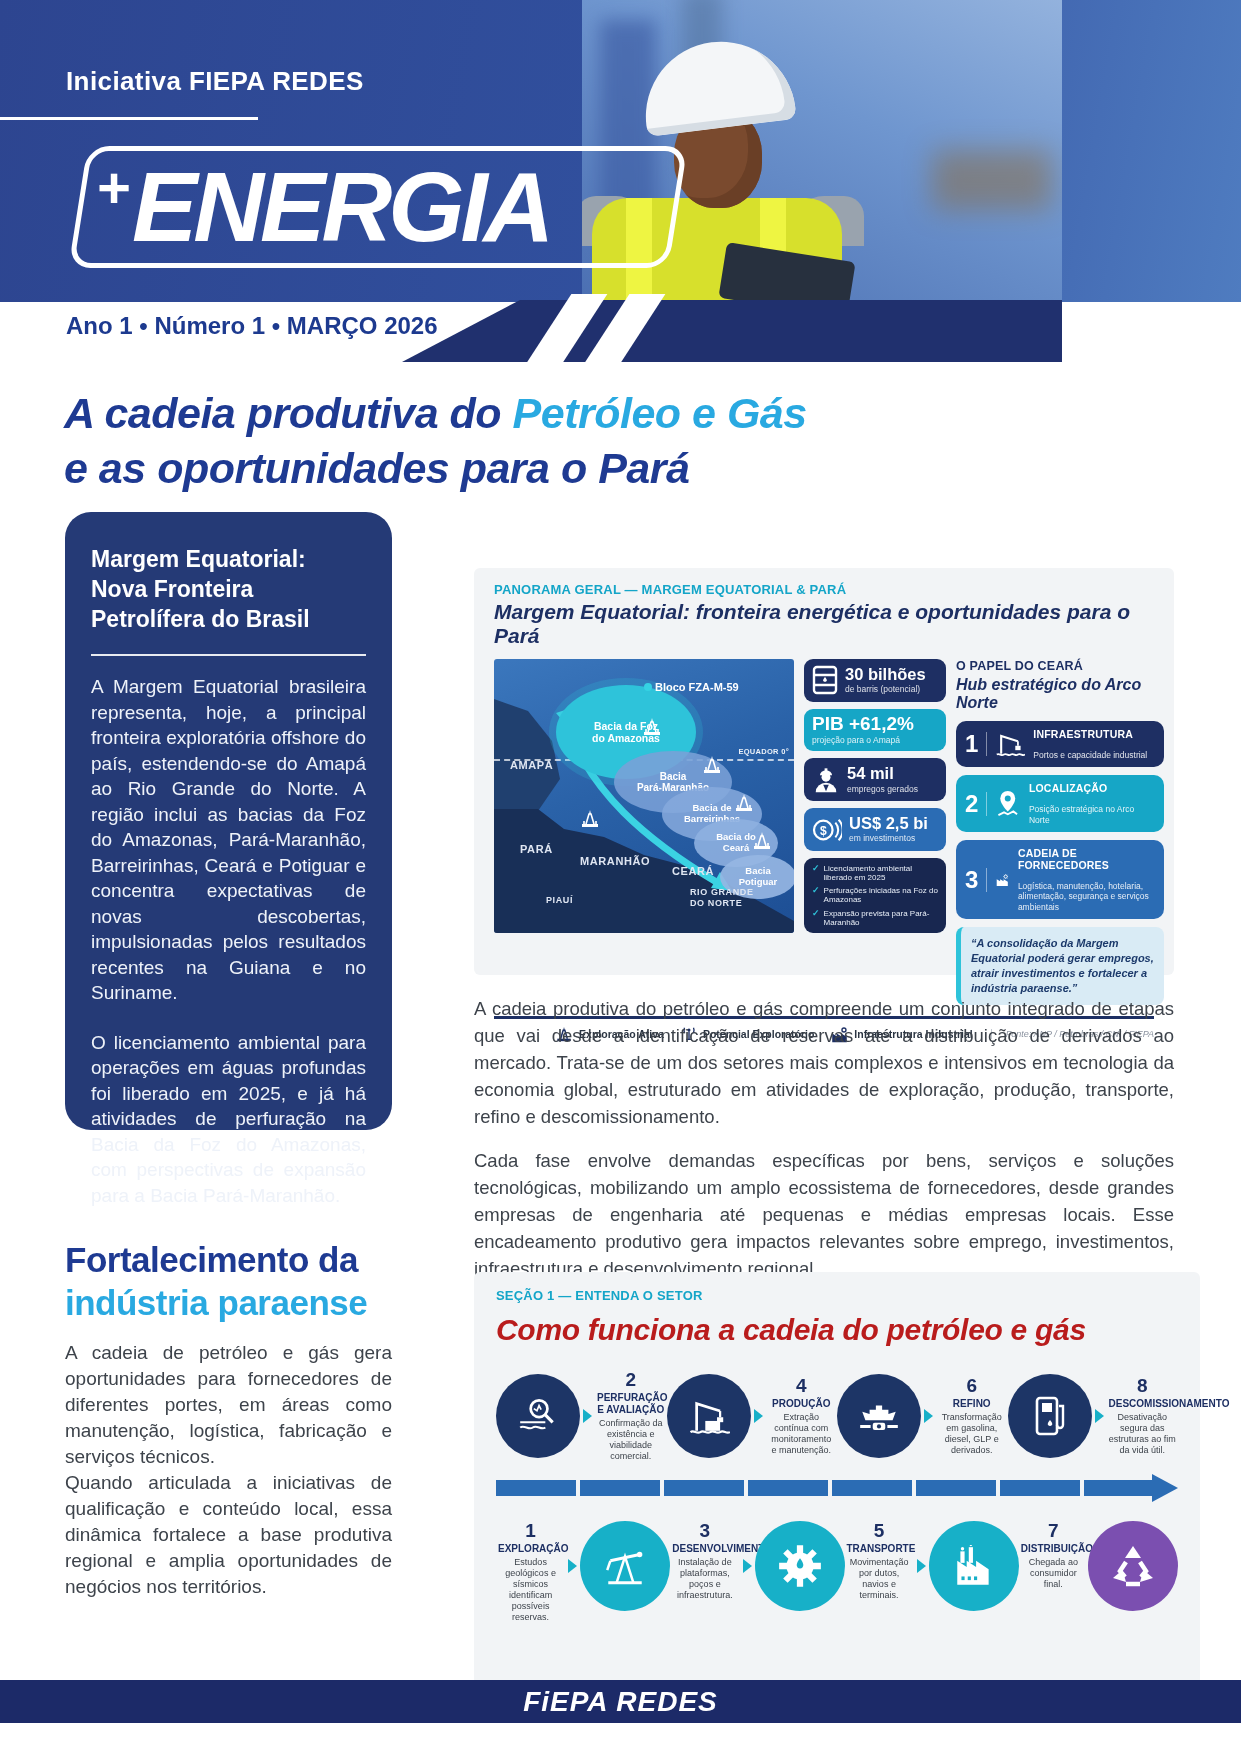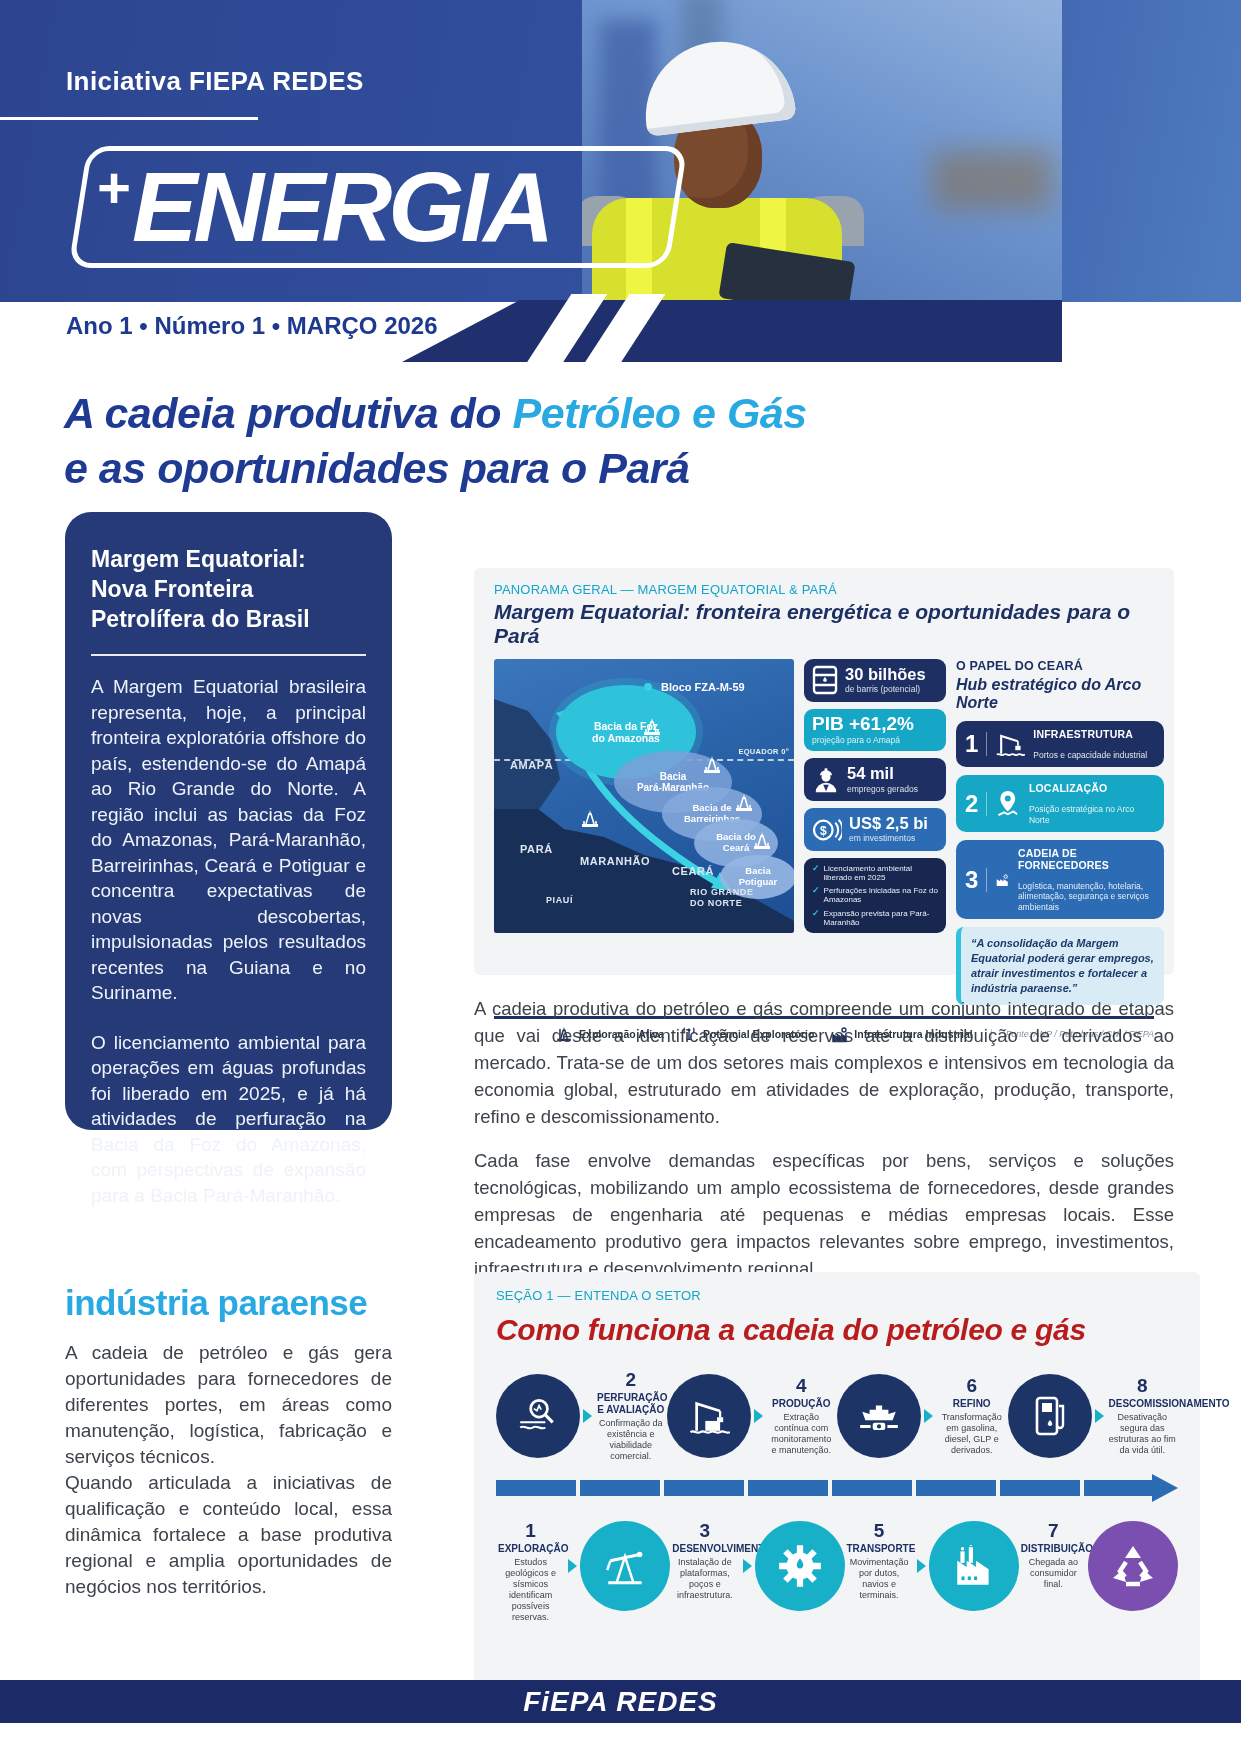--- a/index.html
+++ b/index.html
@@ -49,42 +49,42 @@
 .sidebar p+p{margin-top:24px}
 
 
 .sec2-h{position:absolute;left:65px;top:1238px;font-weight:800;font-size:35px;line-height:43px;color:#1e3a92;letter-spacing:-.5px}
 .sec2-h .accent{color:#29a9e1}
 .sec2-p{position:absolute;left:65px;top:1340px;width:327px;font-size:19px;line-height:26px;text-align:justify;color:#3d434b}
 .sec2-p p+p{}
 
 
 .card{position:absolute;background:#f2f4f6;border-radius:6px}
-.kicker{color:#14a5c8;font-weight:400;font-size:13px;letter-spacing:.2px}
+.kicker{color:#14a5c8;font-weight:700;font-size:13px;letter-spacing:.2px}
 .card1{left:474px;top:568px;width:700px;height:407px;padding:14px 20px 10px}
 .card1 .c-title{font-style:italic;font-weight:700;font-size:21px;color:#1d2f63;margin-top:3px}
 .card1-grid{display:flex;gap:10px;margin-top:11px}
 
 
 .map{position:relative;width:300px;height:274px;flex:none;border-radius:3px;overflow:hidden;
   background:linear-gradient(160deg,#3b77bd 0%,#2a62a8 45%,#1d4e94 100%)}
 .map .lgray1{position:absolute;inset:0;background:#949daa;clip-path:polygon(0 60px,40px 78px,34px 132px,52px 205px,0 215px)}
 .map .lgray2{position:absolute;inset:0;background:#8d96a3;clip-path:polygon(0 215px,52px 205px,120px 250px,160px 274px,0 274px)}
 .map .lnavy1{position:absolute;inset:0;background:#20406f;clip-path:polygon(0 40px,34px 52px,58px 82px,66px 120px,44px 152px,0 152px)}
 .map .lnavy2{position:absolute;inset:0;background:#182f57;clip-path:polygon(0 150px,44px 150px,70px 170px,110px 178px,150px 196px,196px 208px,232px 224px,268px 244px,300px 262px,300px 274px,0 274px)}
 .basin{position:absolute;border-radius:50%;display:flex;align-items:center;justify-content:center;text-align:center;
   color:#fff;font-weight:700;font-size:10px;line-height:1.15;white-space:pre-line}
 .b-foz{left:62px;top:26px;width:140px;height:94px;background:#2ec3da;box-shadow:0 0 0 7px rgba(46,195,218,.22);font-size:10.5px}
 .b-pm{left:120px;top:92px;width:118px;height:62px;background:rgba(122,160,215,.88)}
 .b-bar{left:168px;top:128px;width:100px;height:54px;background:rgba(133,169,220,.88);font-size:9.5px}
 .b-cea{left:200px;top:160px;width:84px;height:48px;background:rgba(142,176,224,.9);font-size:9.5px}
 .b-pot{left:226px;top:196px;width:76px;height:44px;background:rgba(150,182,227,.92);font-size:9.5px}
 .equator{position:absolute;left:0;top:100px;width:100%;border-top:2px dashed rgba(255,255,255,.7)}
 .equator-lab{position:absolute;right:5px;top:88px;font-size:7.5px;font-weight:700;color:#eaf0f8;letter-spacing:.3px}
-.bloco{position:absolute;left:150px;top:22px;display:flex;align-items:center;gap:9px;color:#fff;font-weight:700;font-size:11px}
+.bloco{position:absolute;left:150px;top:22px;display:flex;align-items:center;gap:3px;color:#fff;font-weight:700;font-size:11px}
 .bloco .dot{width:8px;height:8px;border-radius:50%;background:#35d3e3}
 .state{position:absolute;color:#dfe6f2;font-weight:800;font-size:11px;letter-spacing:.6px;white-space:pre-line;line-height:1.2}
 .rig{position:absolute}
 .map-arrow{position:absolute;inset:0;pointer-events:none}
 
 
 .stats{display:flex;flex-direction:column;gap:7px;width:142px;flex:none;height:274px}
 .stat{border-radius:9px;color:#fff;padding:5px 8px;display:flex;align-items:center;gap:7px;flex:1}
 .stat .v{font-size:16.5px;font-weight:800;line-height:1.05}
 .stat .l{font-size:8.5px;color:rgba(255,255,255,.85);line-height:1.12;margin-top:2px}
@@ -178,21 +178,21 @@
   </div>
 
   <div class="sidebar">
     <h3>Margem Equatorial: Nova Fronteira Petrolífera do Brasil</h3>
     <div class="rule"></div>
     <p>A Margem Equatorial brasileira representa, hoje, a principal fronteira exploratória offshore do país, estendendo-se do Amapá ao Rio Grande do Norte. A região inclui as bacias da Foz do Amazonas, Pará-Maranhão, Barreirinhas, Ceará e Potiguar e concentra expectativas de novas descobertas, impulsionadas pelos resultados recentes na Guiana e no Suriname.</p>
     <p>O licenciamento ambiental para operações em águas profundas foi liberado em 2025, e já há atividades de perfuração na Bacia da Foz do Amazonas, com perspectivas de expansão para a Bacia Pará-Maranhão.</p>
   </div>
 
   <div class="sec2-h">
-    <br>
+    <span>Fortalecimento da</span><br>
     <span class="accent">indústria paraense</span>
   </div>
   <div class="sec2-p">
     <p>A cadeia de petróleo e gás gera oportunidades para fornecedores de diferentes portes, em áreas como manutenção, logística, fabricação e serviços técnicos.</p>
     <p>Quando articulada a iniciativas de qualificação e conteúdo local, essa dinâmica fortalece a base produtiva regional e amplia oportunidades de negócios nos territórios.</p>
   </div>
 
   <div class="card card1">
     <div class="kicker">PANORAMA GERAL — MARGEM EQUATORIAL &amp; PARÁ</div>
     <div class="c-title">Margem Equatorial: fronteira energética e oportunidades para o Pará</div>

